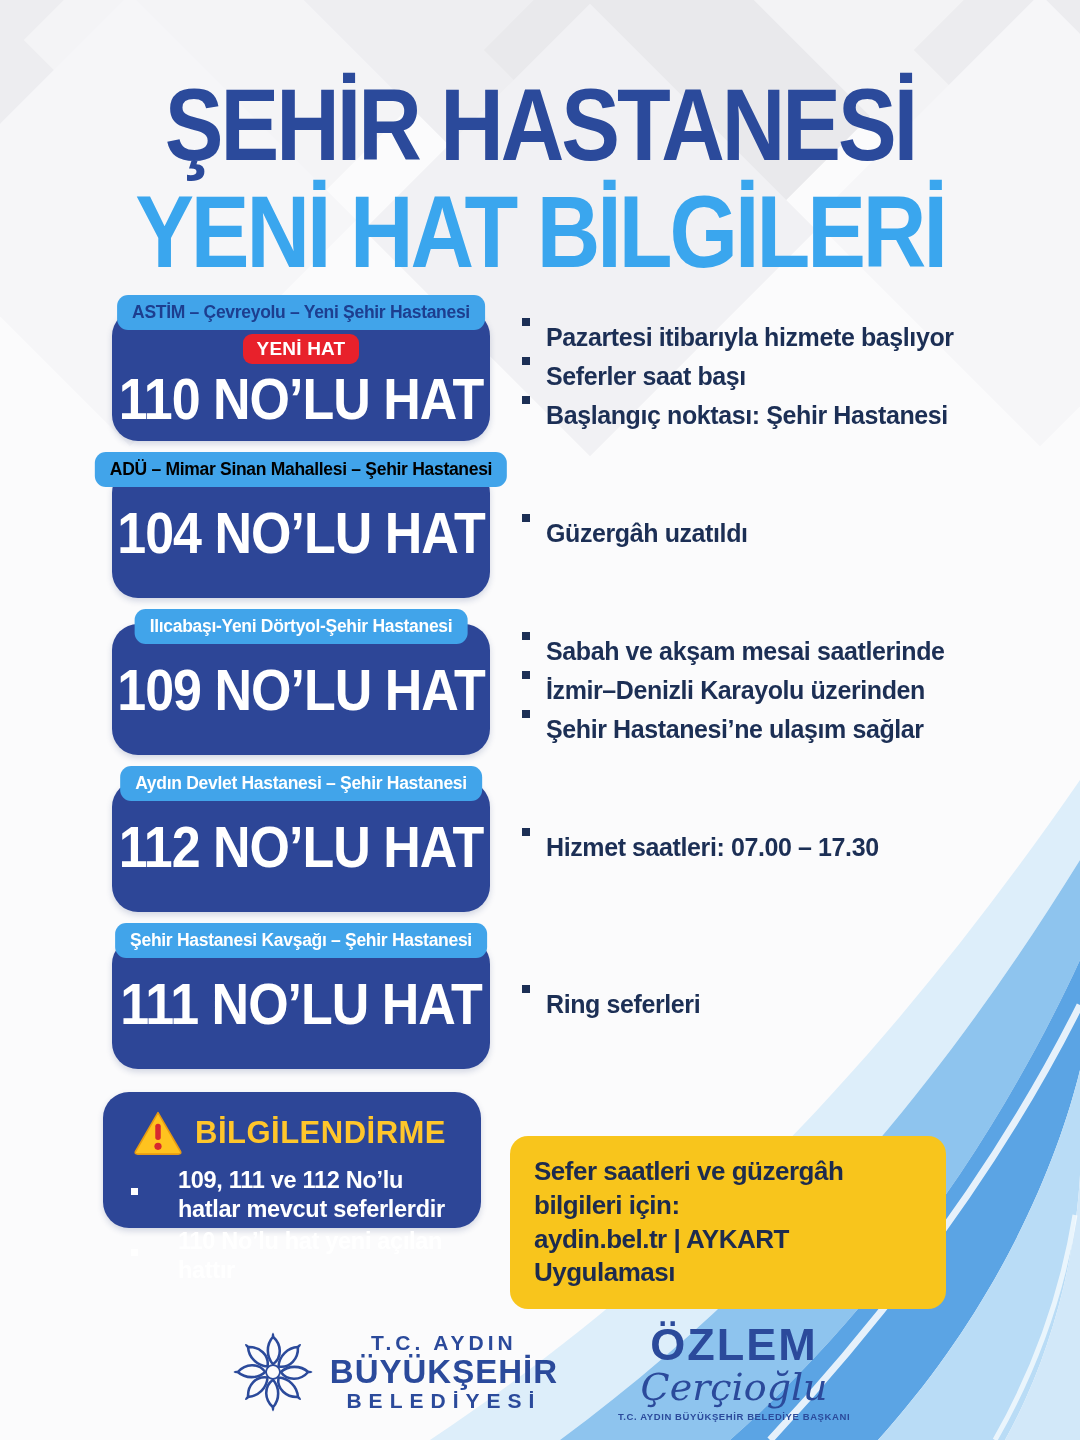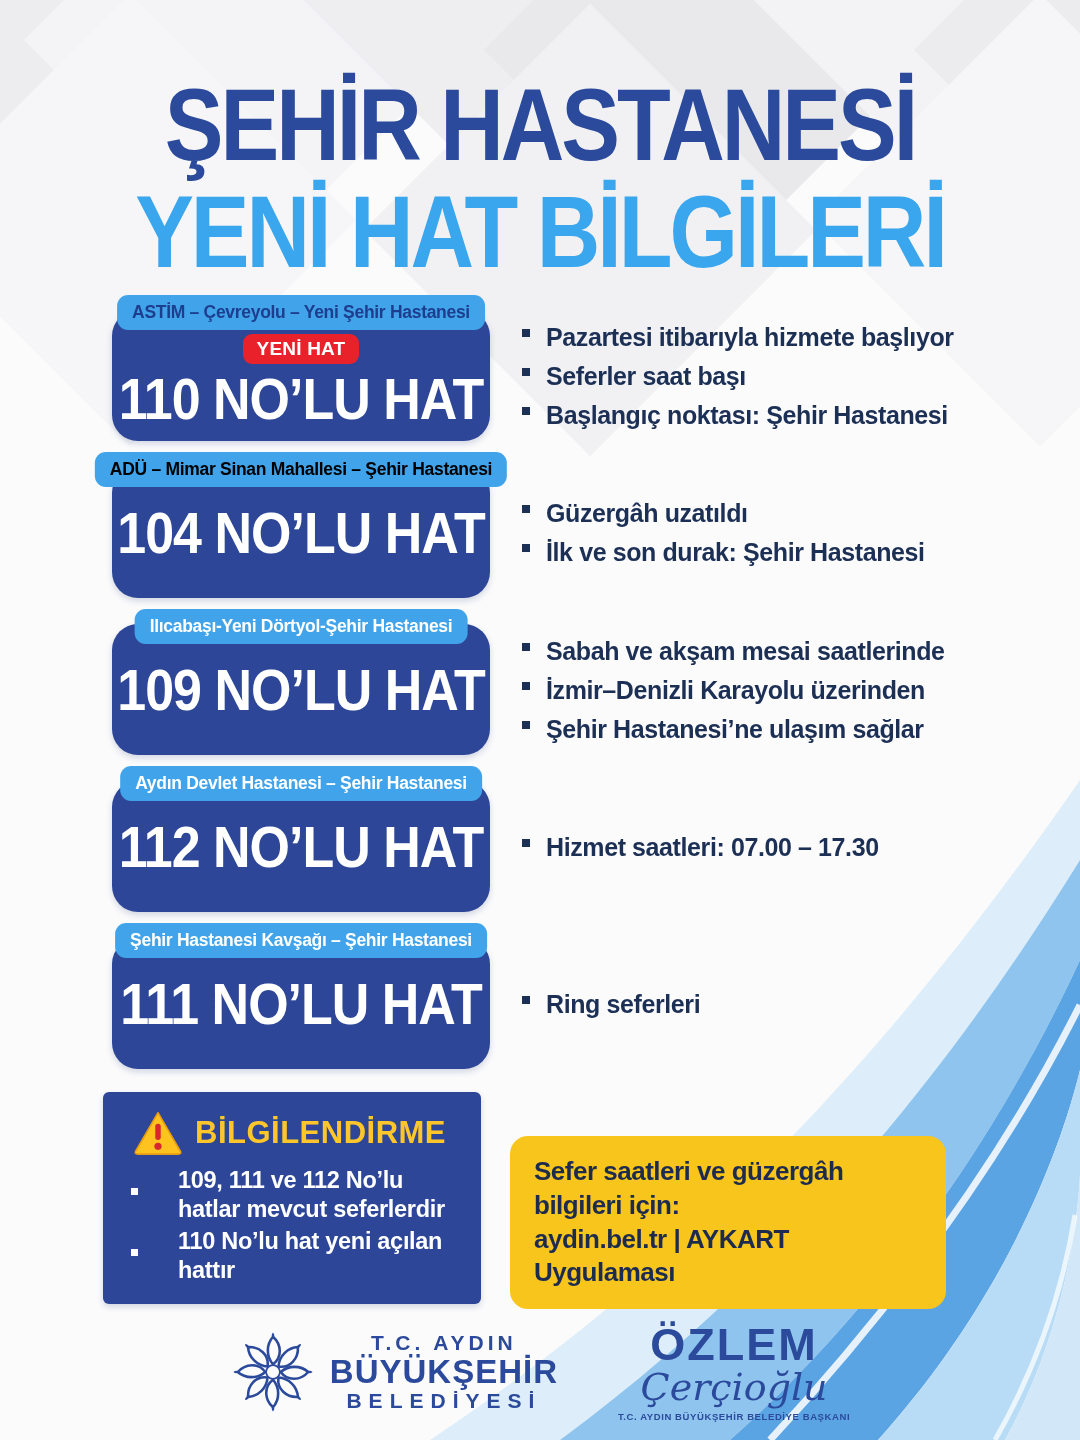--- a/index.html
+++ b/index.html
@@ -32,29 +32,29 @@
   }
   .new-badge{
     background:var(--new-badge-bg);color:#ffffff;border-radius:9px;
     padding:4px 14px;font-size:19px;font-weight:700;margin-top:12px;letter-spacing:0.2px;
   }
   .line-no{color:#ffffff;font-size:52px;font-weight:800;letter-spacing:-1px;transform:scaleY(1.12);}
   .notes{
     list-style:none;margin:0;padding:0 0 0 32px;display:flex;flex-direction:column;
     justify-content:center;gap:9px;height:147px;padding-top:16px;box-sizing:border-box;
   }
-  .notes li{display:flex;align-items:center;}
+  .notes li{display:flex;align-items:flex-start;}
   .sq{width:8px;height:8px;background:var(--note-text);flex:0 0 8px;margin-right:16px;
     position:relative;top:-4px;}
   .note-text{font-size:25px;font-weight:700;letter-spacing:-0.4px;color:var(--note-text);line-height:1.2;}
   
   .bottom{position:absolute;top:1088px;left:0;width:100%;z-index:2;}
   .info-card{
-    position:absolute;left:103px;top:4px;width:378px;height:212px;box-sizing:border-box;
-    background:var(--card-bg);border-radius:6px;padding:18px 20px 6px 22px;
+    position:absolute;left:103px;top:4px;width:378px;height:136px;box-sizing:border-box;
+    background:var(--card-bg);border-radius:26px;padding:18px 20px 6px 22px;
     box-shadow:0 3px 6px rgba(30,50,110,.18);
   }
   .info-head{display:flex;align-items:center;gap:12px;margin-left:8px;}
   .info-title{color:var(--info-heading);font-size:31px;font-weight:800;letter-spacing:0.5px;}
   .info-items{list-style:none;margin:10px 0 0 0;padding:0 0 0 6px;display:flex;flex-direction:column;gap:4px;}
   .info-items li{display:flex;align-items:center;gap:26px;}
   .info-items .sq{background:#ffffff;width:7px;height:7px;flex:0 0 7px;margin-right:14px;top:-3px;}
   .info-text{color:#ffffff;font-size:23.5px;font-weight:700;letter-spacing:-0.3px;line-height:1.22;}
   .cta{
     position:absolute;left:510px;top:48px;width:436px;box-sizing:border-box;
@@ -133,24 +133,20 @@
       <div class="row">
         <div class="card">
           <div class="corridor-badge" style="color: #000000;"><span>ADÜ – Mimar Sinan Mahallesi – Şehir Hastanesi</span></div>
 
           <div class="line-no">104 NO’LU HAT</div>
         </div>
         <ul class="notes">
           <li>
             <span class="sq"></span>
             <span class="note-text">Güzergâh uzatıldı</span>
-          </li>
-          <li>
-            <span class="sq"></span>
-            <span class="note-text">İlk ve son durak: Şehir Hastanesi</span>
           </li>
         </ul>
       </div>
 
       <div class="row">
         <div class="card">
           <div class="corridor-badge" style="color: rgb(255, 255, 255);"><span>Ilıcabaşı-Yeni Dörtyol-Şehir Hastanesi</span></div>
 
           <div class="line-no">109 NO’LU HAT</div>
         </div>

